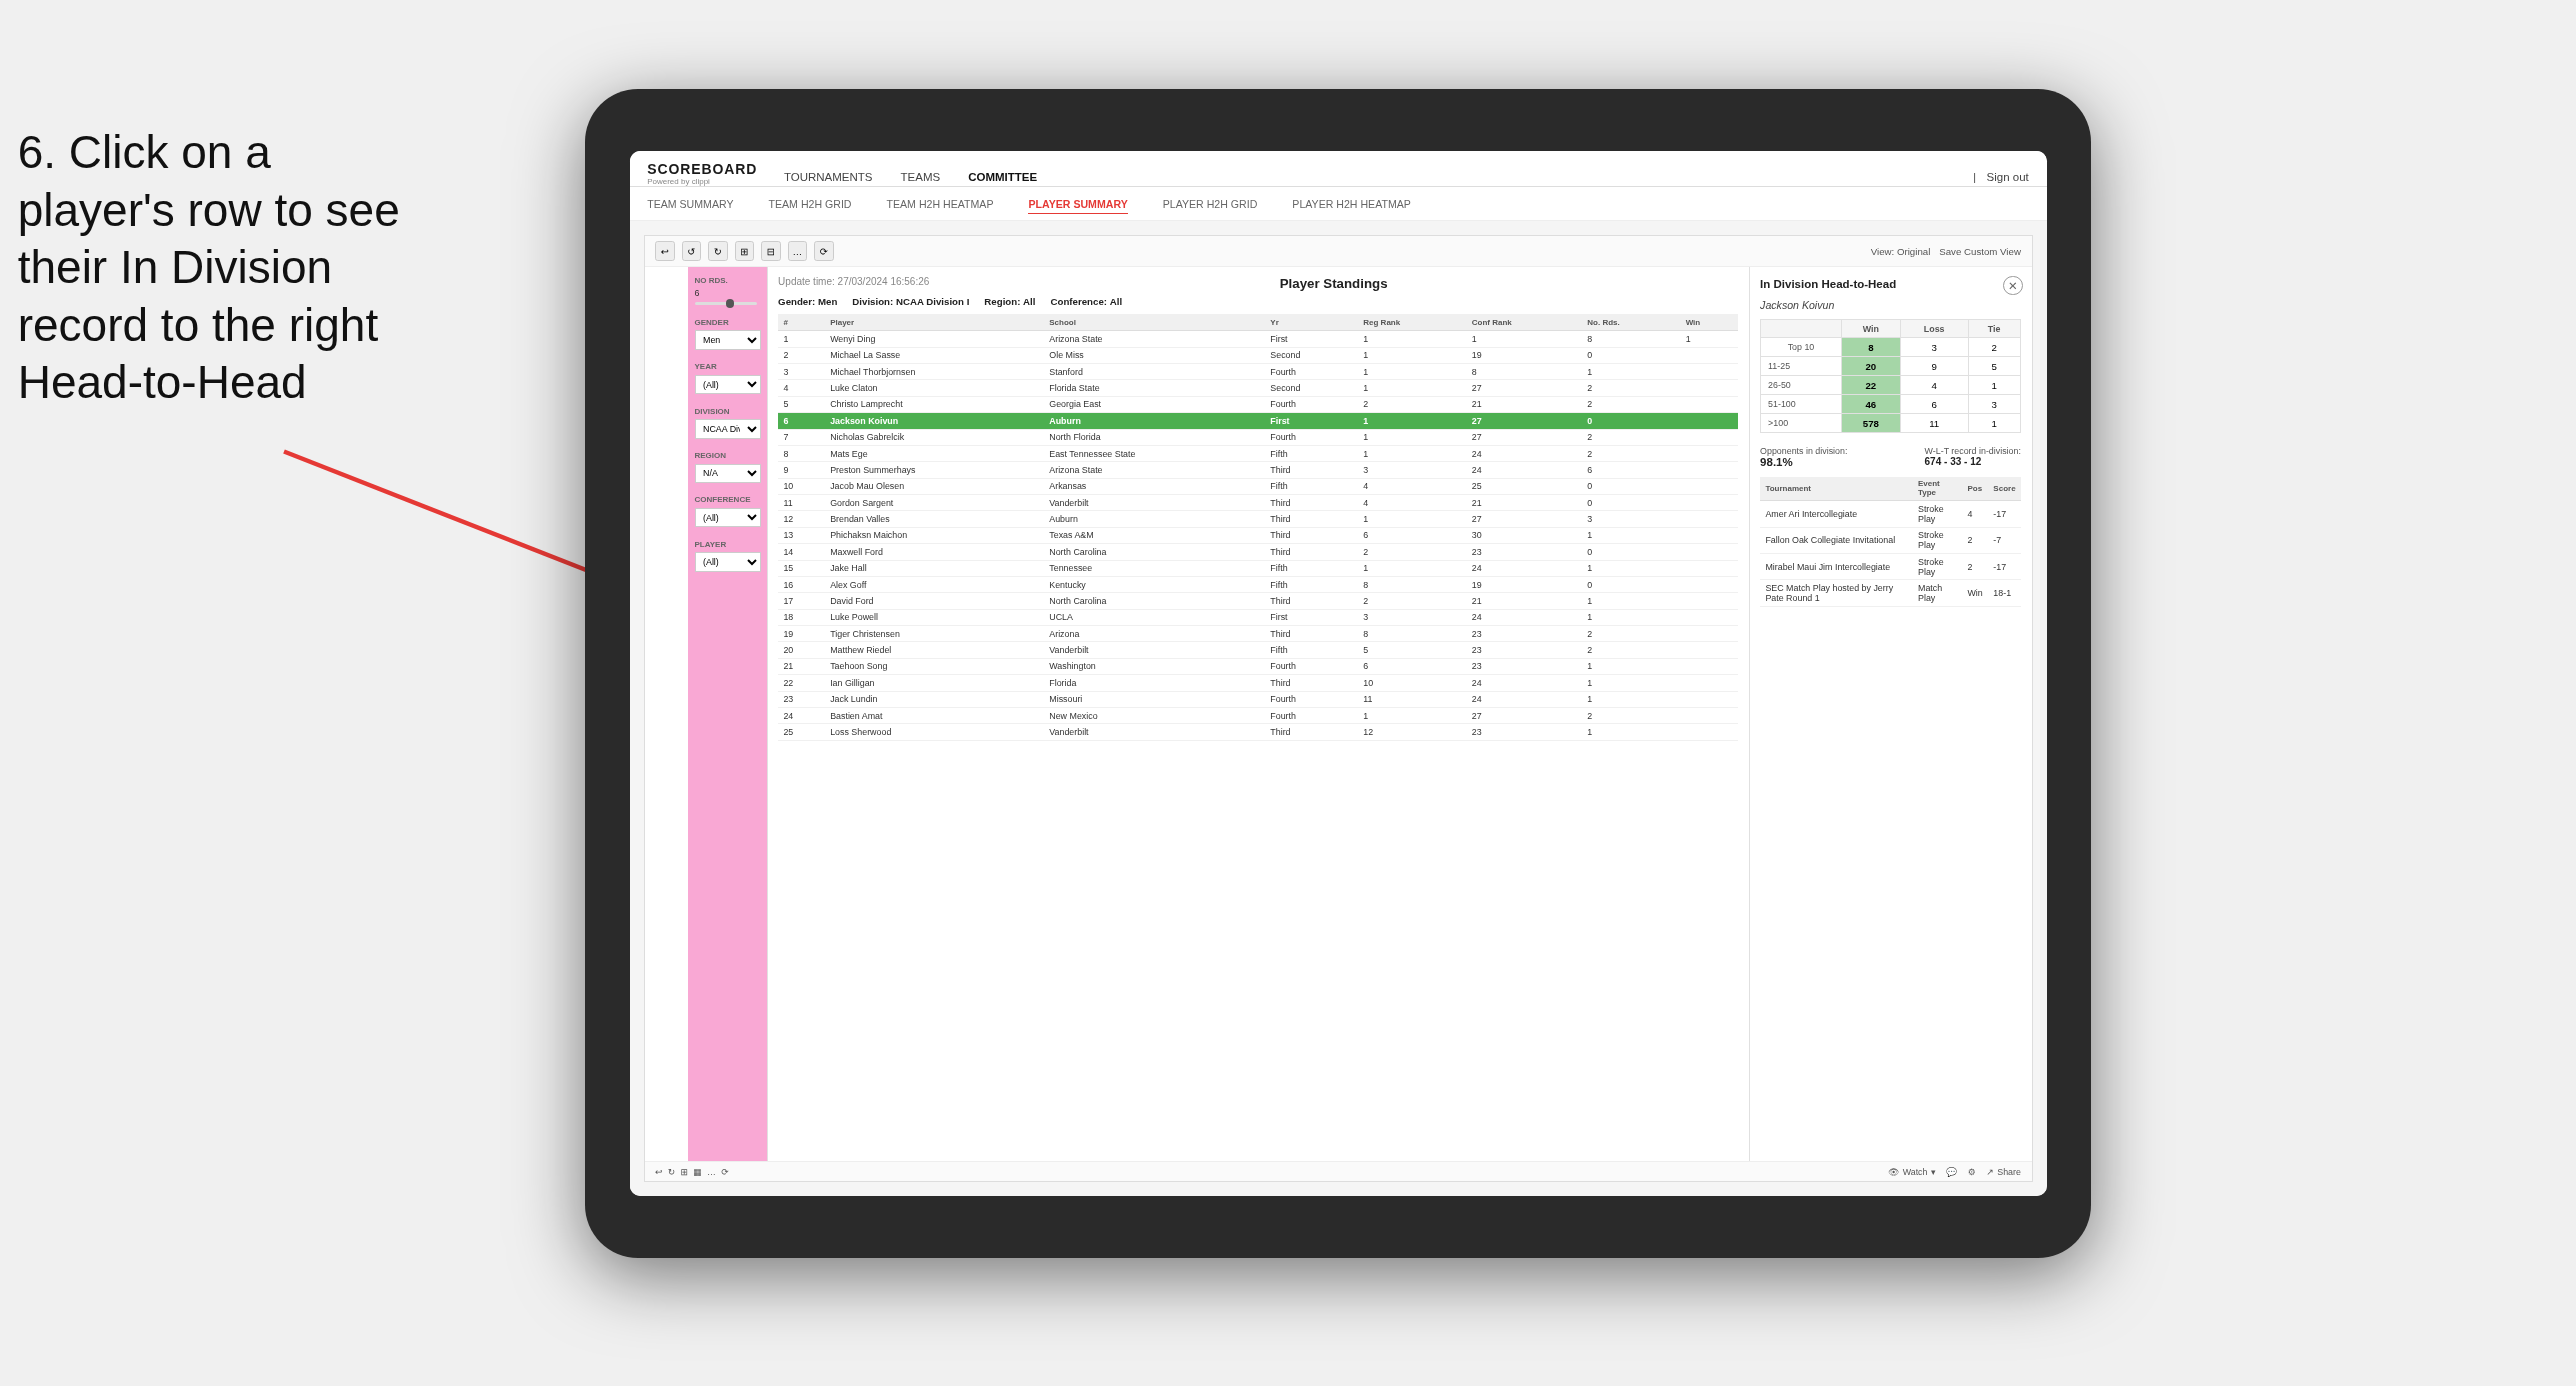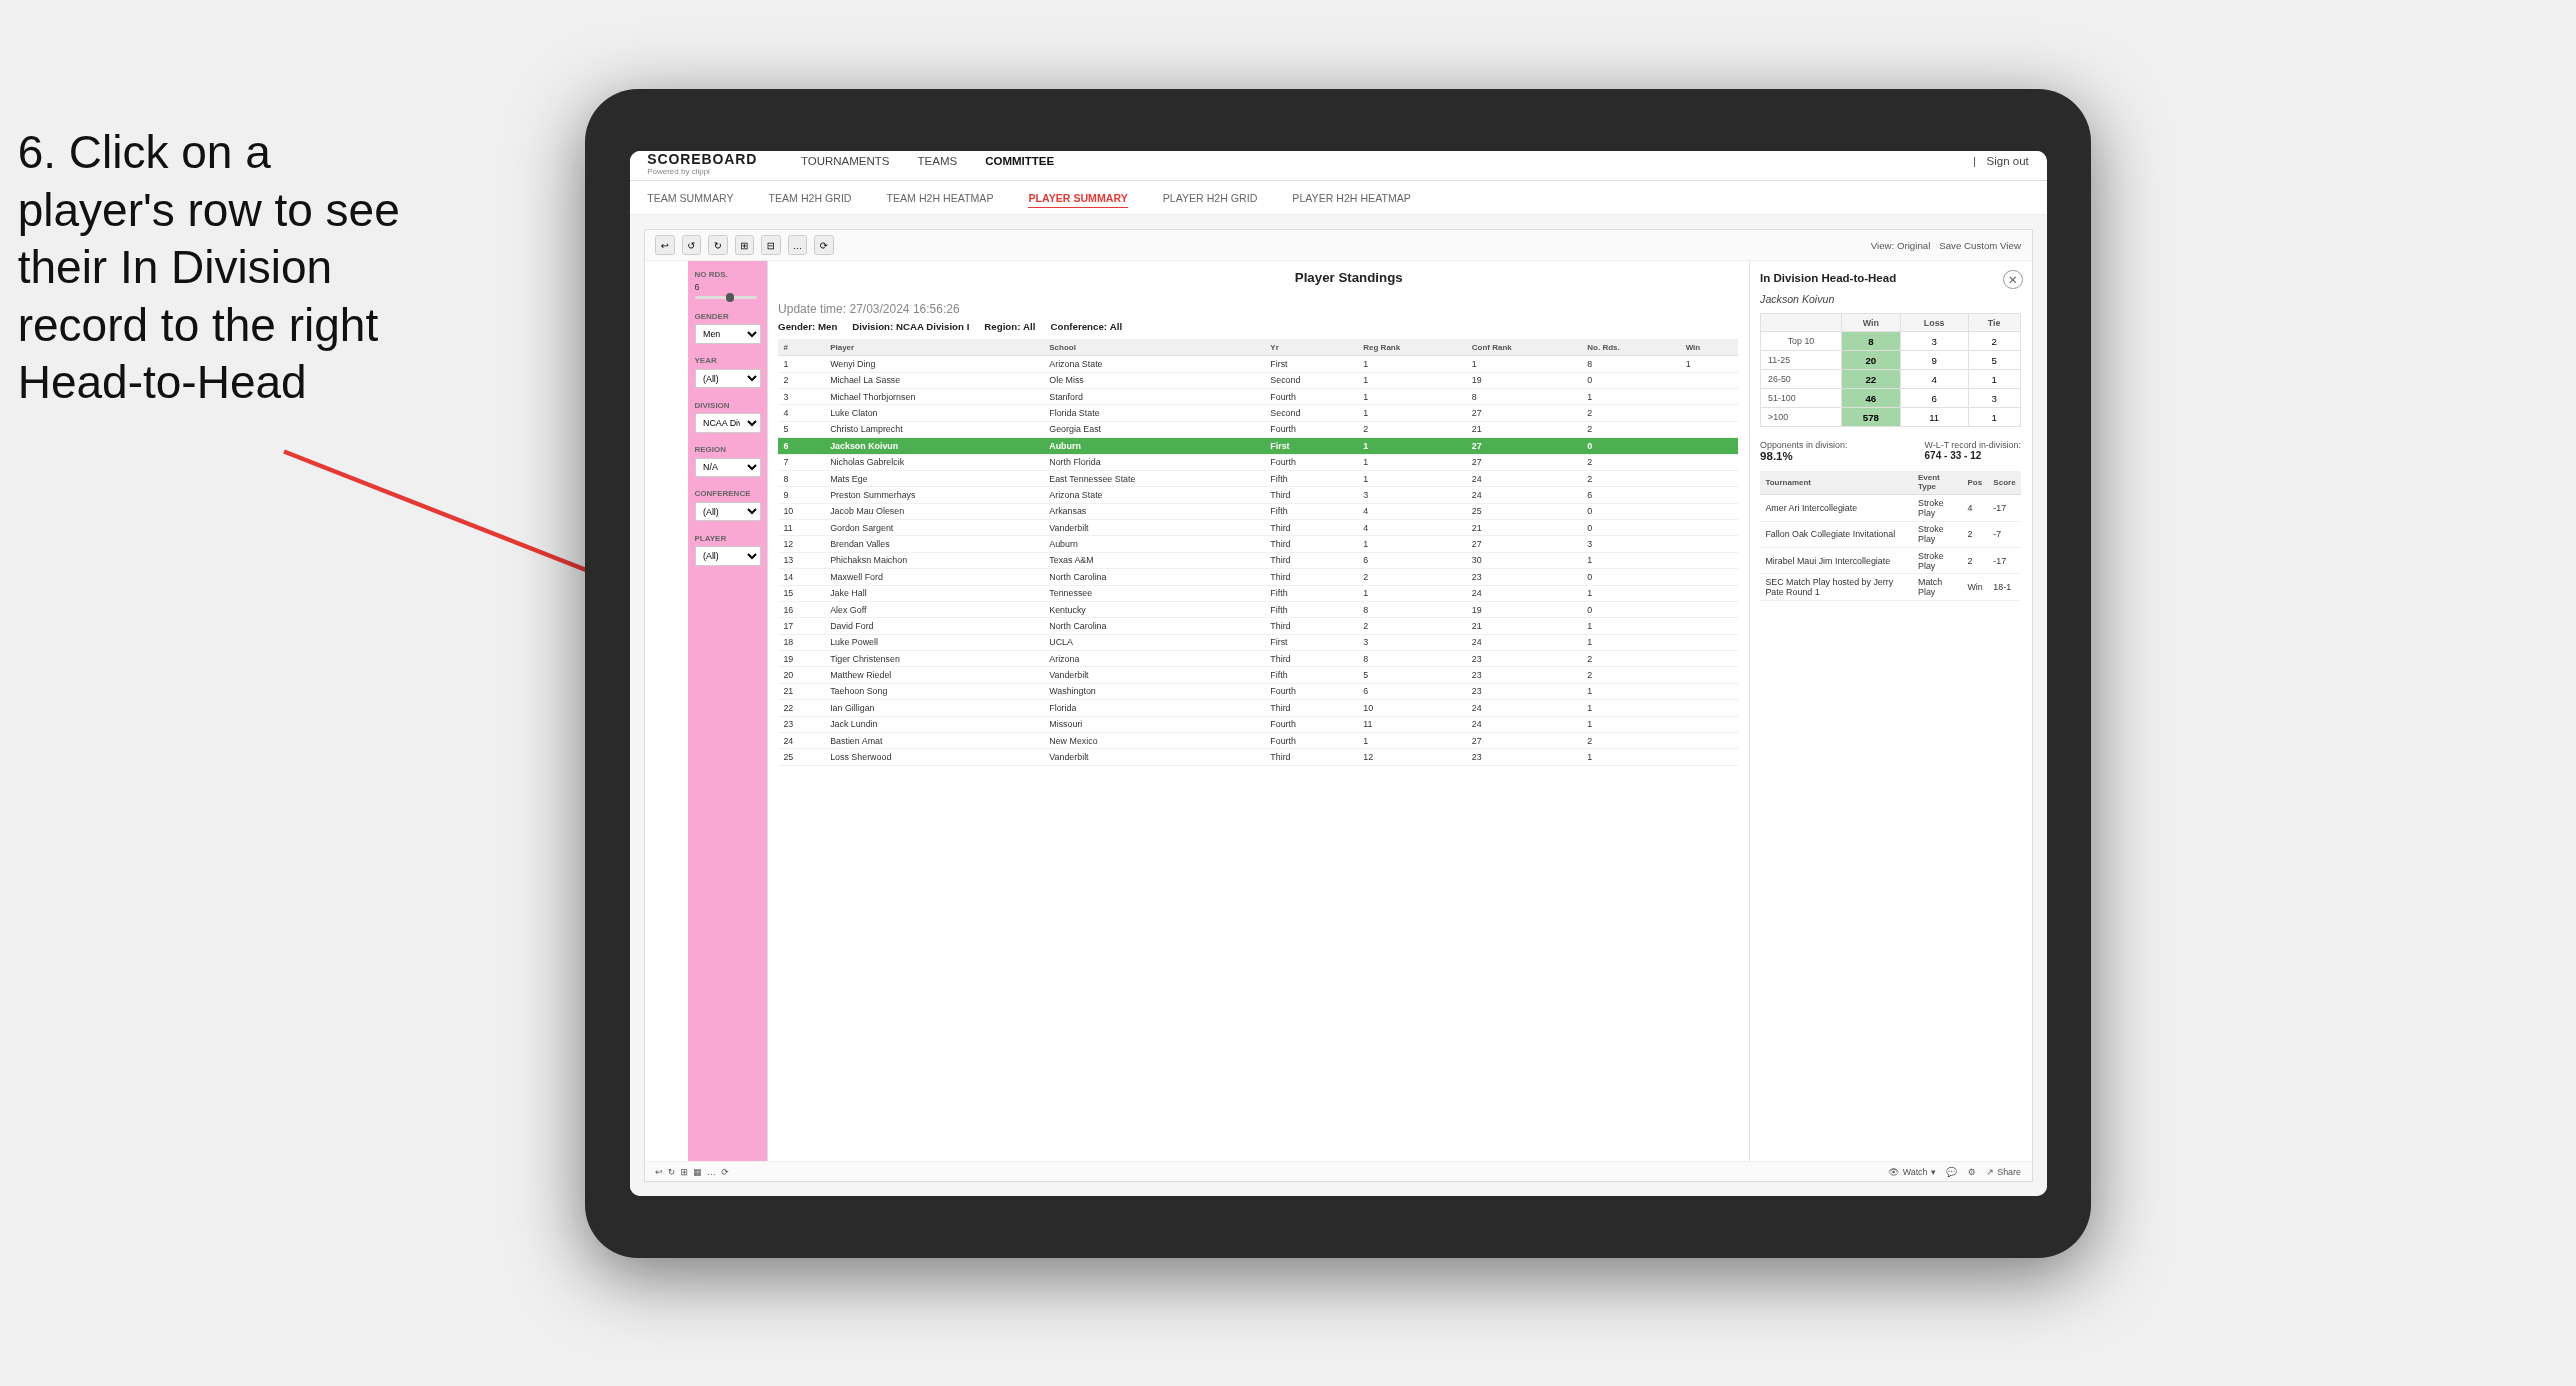--- a/index.html
+++ b/index.html
@@ -55,25 +55,24 @@
       overflow: hidden;
       display: flex;
       flex-direction: column;
     }
 
     
     .top-nav {
       background: #fff;
       border-bottom: 0.9px solid #ddd;
       display: flex;
-      align-items: flex-start;
+      align-items: flex-end;
       padding: 0 17.7px;
-      height: 30px;
+      height: 36px;
       flex-shrink: 0;
-      gap: 17px;
     }
 
     .logo-area {
       display: flex;
       flex-direction: column;
       margin-right: 26.6px;
     }
 
     .logo-text {
       font-size: 14px;
@@ -268,23 +267,22 @@
       flex-direction: column;
     }
 
     .standings-title {
       font-size: 13.3px;
       font-weight: 700;
       color: #222;
     }
 
     .update-time {
-      font-size: 12px;
+      font-size: 10px;
       color: #888;
-      margin-top: 32px;
     }
 
     .standings-filters {
       display: flex;
       gap: 15px;
       margin-bottom: 7px;
       font-size: 9.7px;
       color: #444;
     }
 

